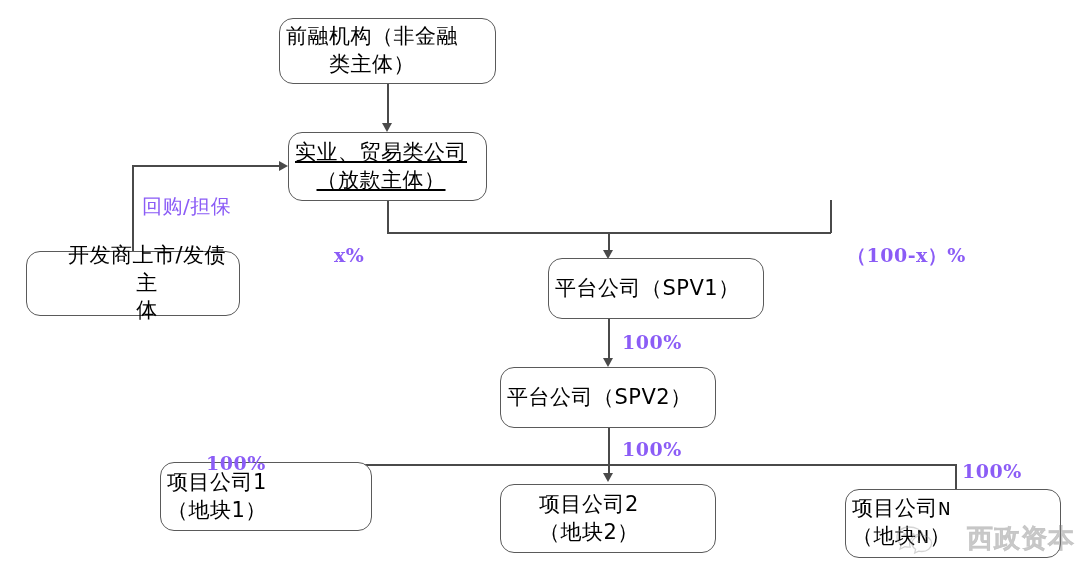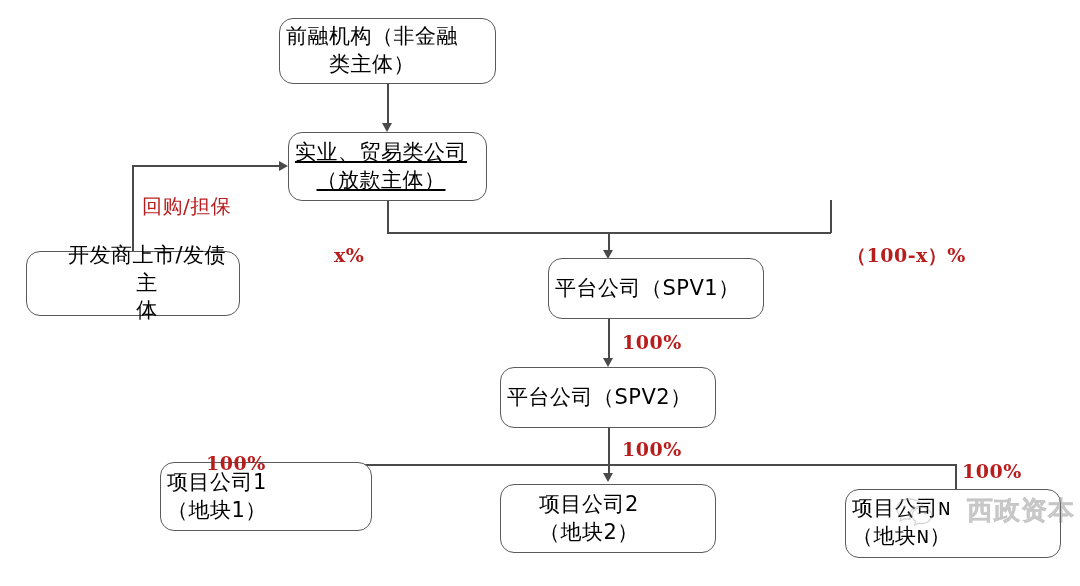--- a/index.html
+++ b/index.html
@@ -52,21 +52,21 @@
     border-right: 5px solid transparent;
     border-top: 9px solid #4a4a4a;
   }
   .arrowhead.right {
     border-top: 5px solid transparent;
     border-bottom: 5px solid transparent;
     border-left: 9px solid #4a4a4a;
   }
   .edge-label {
     position: absolute;
-    color: #b91c1c;
+    color: #8b5cf6;
     font-size: 20px;
     letter-spacing: 0.5px;
     white-space: nowrap;
     z-index: 4;
     background: transparent;
   }
   .edge-label.serif {
     font-family: "DejaVu Serif", "Liberation Serif", serif;
     font-weight: bold;
     font-size: 19px;
@@ -173,21 +173,21 @@
   <div class="edge-label serif" style="left:847px; top:243px;">（100-x）%</div>
 
   <div class="edge-label serif" style="left:622px; top:331px;">100%</div>
 
   <div class="edge-label serif" style="left:622px; top:438px;">100%</div>
 
   <div class="edge-label serif" style="left:206px; top:452px;">100%</div>
 
   <div class="edge-label serif" style="left:962px; top:460px;">100%</div>
 
-  <div class="watermark" style="left:895px; top:493px;gap:32px;">
+  <div class="watermark" style="left:895px; top:521px;gap:32px;">
     <div class="wm-logo">
       <svg width="40" height="30" viewBox="0 0 40 30">
         <path d="M14 3 C7 3 2 7.5 2 13 C2 16 3.6 18.7 6.2 20.4 L5 25 L9.8 22.6
                  C11.1 22.9 12.5 23.1 14 23.1 C14.4 23.1 14.8 23.1 15.2 23
                  C14.8 22 14.6 21 14.6 19.9 C14.6 14.3 20 9.9 26.6 9.9
                  C26.9 9.9 27.3 9.9 27.6 10 C26.4 6 20.8 3 14 3 Z" fill="none" stroke="#9a9a9a" stroke-width="1.3"></path>
         <circle cx="9.6" cy="10.4" r="1.5" fill="#9a9a9a"></circle>
         <circle cx="18.2" cy="10.4" r="1.5" fill="#9a9a9a"></circle>
         <path d="M26.8 11.4 C21.4 11.4 17 14.9 17 19.3 C17 21.7 18.4 23.9 20.6 25.3
                  L19.7 29 L23.6 27.1 C24.6 27.4 25.7 27.5 26.8 27.5

